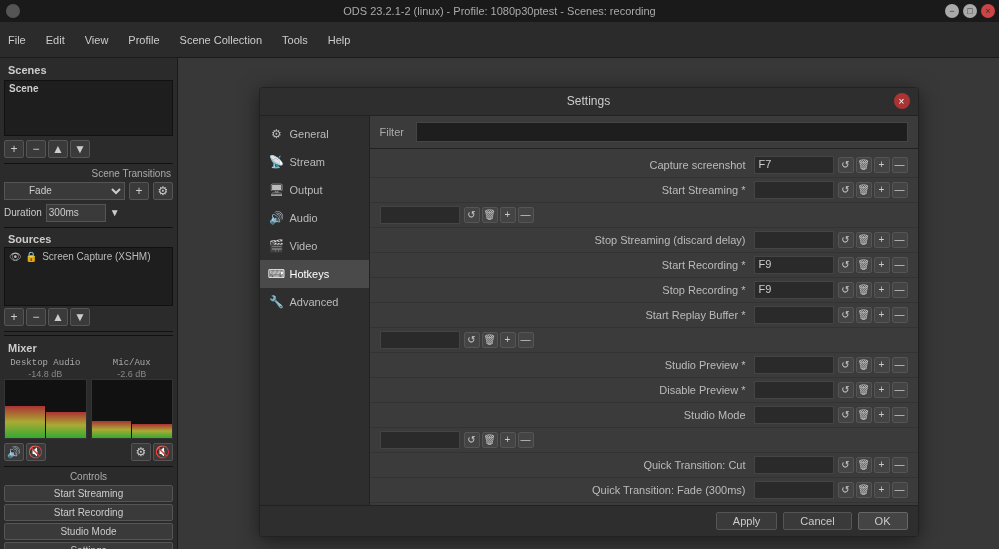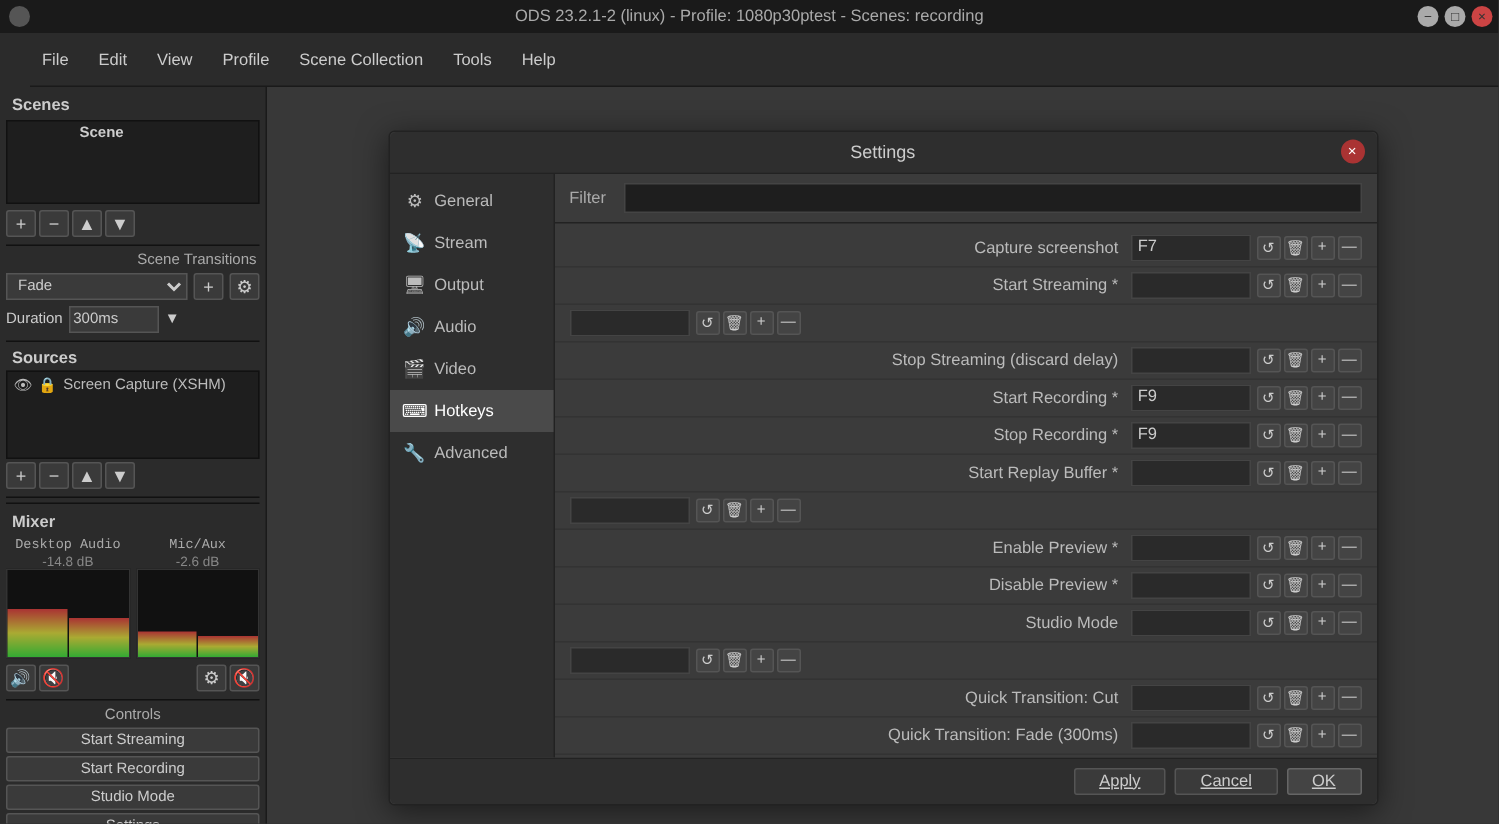--- a/index.html
+++ b/index.html
@@ -56,21 +56,20 @@
 
     
     .menubar {
       height: 36px;
       background: #2b2b2b;
       display: flex;
       align-items: center;
       padding: 16px 4px;
       border-bottom: 1px solid #1a1a1a;
       gap: 12px;
-      margin-left: 20px;
     }
     .menubar-item {
       font-size: 11px;
       color: #ccc;
       cursor: pointer;
       padding: 0 4px;
     }
 
     
     .main-area {
@@ -130,21 +129,21 @@
       gap: 4px;
       padding: 2px 0;
     }
     .transition-select {
       flex: 1;
       height: 18px;
       background: #3a3a3a;
       border: 1px solid #555;
       color: #ccc;
       font-size: 10px;
-      padding: 0 3px;
+      padding: 0 20px;
     }
     .duration-row {
       display: flex;
       align-items: center;
       gap: 4px;
       padding: 2px 0;
       font-size: 10px;
     }
     .duration-input {
       width: 60px;
@@ -383,21 +382,20 @@
       border-radius: 0 0 4px 4px;
     }
     .footer-btn {
       padding: 2px 16px;
       font-size: 11px;
       cursor: pointer;
       border-radius: 2px;
       border: 1px solid #555;
       color: #ccc;
       background: #3a3a3a;
-      text-decoration: underline;
     }
     .footer-btn.primary {
       background: #444;
       border-color: #666;
     }
 
     
     .hotkeys-list::-webkit-scrollbar { width: 6px; }
     .hotkeys-list::-webkit-scrollbar-track { background: #2a2a2a; }
     .hotkeys-list::-webkit-scrollbar-thumb { background: #555; border-radius: 3px; }
@@ -443,21 +441,21 @@
   <span class="menubar-item">Tools</span>
   <span class="menubar-item">Help</span>
 </div>
 
 <div class="main-area">
 
   <div class="left-panel">
 
     <div class="panel-section-title">Scenes</div>
     <div class="scene-list">
-      <div class="panel-section-title" style="font-size:10px;padding:2px 4px;margin-left:44px;">Scene</div>
+      <div class="panel-section-title" style="font-size:10px;padding:2px 4px;">Scene</div>
     </div>
     <div class="panel-toolbar">
       <div class="panel-btn">+</div>
       <div class="panel-btn">−</div>
       <div class="panel-btn">▲</div>
       <div class="panel-btn">▼</div>
     </div>
     <div class="section-divider"></div>
 
     <div style="font-size:10px;color:#aaa;padding:1px 2px;text-align:right;">Scene Transitions</div>
@@ -666,21 +664,21 @@
             <div class="hotkey-row">
               <div class="hotkey-value"></div>
               <div class="hotkey-actions">
                 <div class="hotkey-btn">↺</div>
                 <div class="hotkey-btn">🗑</div>
                 <div class="hotkey-btn">+</div>
                 <div class="hotkey-btn">—</div>
               </div>
             </div>
             <div class="hotkey-row">
-              <span class="hotkey-label">Enable Preview *</span>
+              <span class="hotkey-label">Studio Preview *</span>
               <div class="hotkey-value"></div>
               <div class="hotkey-actions">
                 <div class="hotkey-btn">↺</div>
                 <div class="hotkey-btn">🗑</div>
                 <div class="hotkey-btn">+</div>
                 <div class="hotkey-btn">—</div>
               </div>
             </div>
             <div class="hotkey-row">
               <span class="hotkey-label">Disable Preview *</span>

